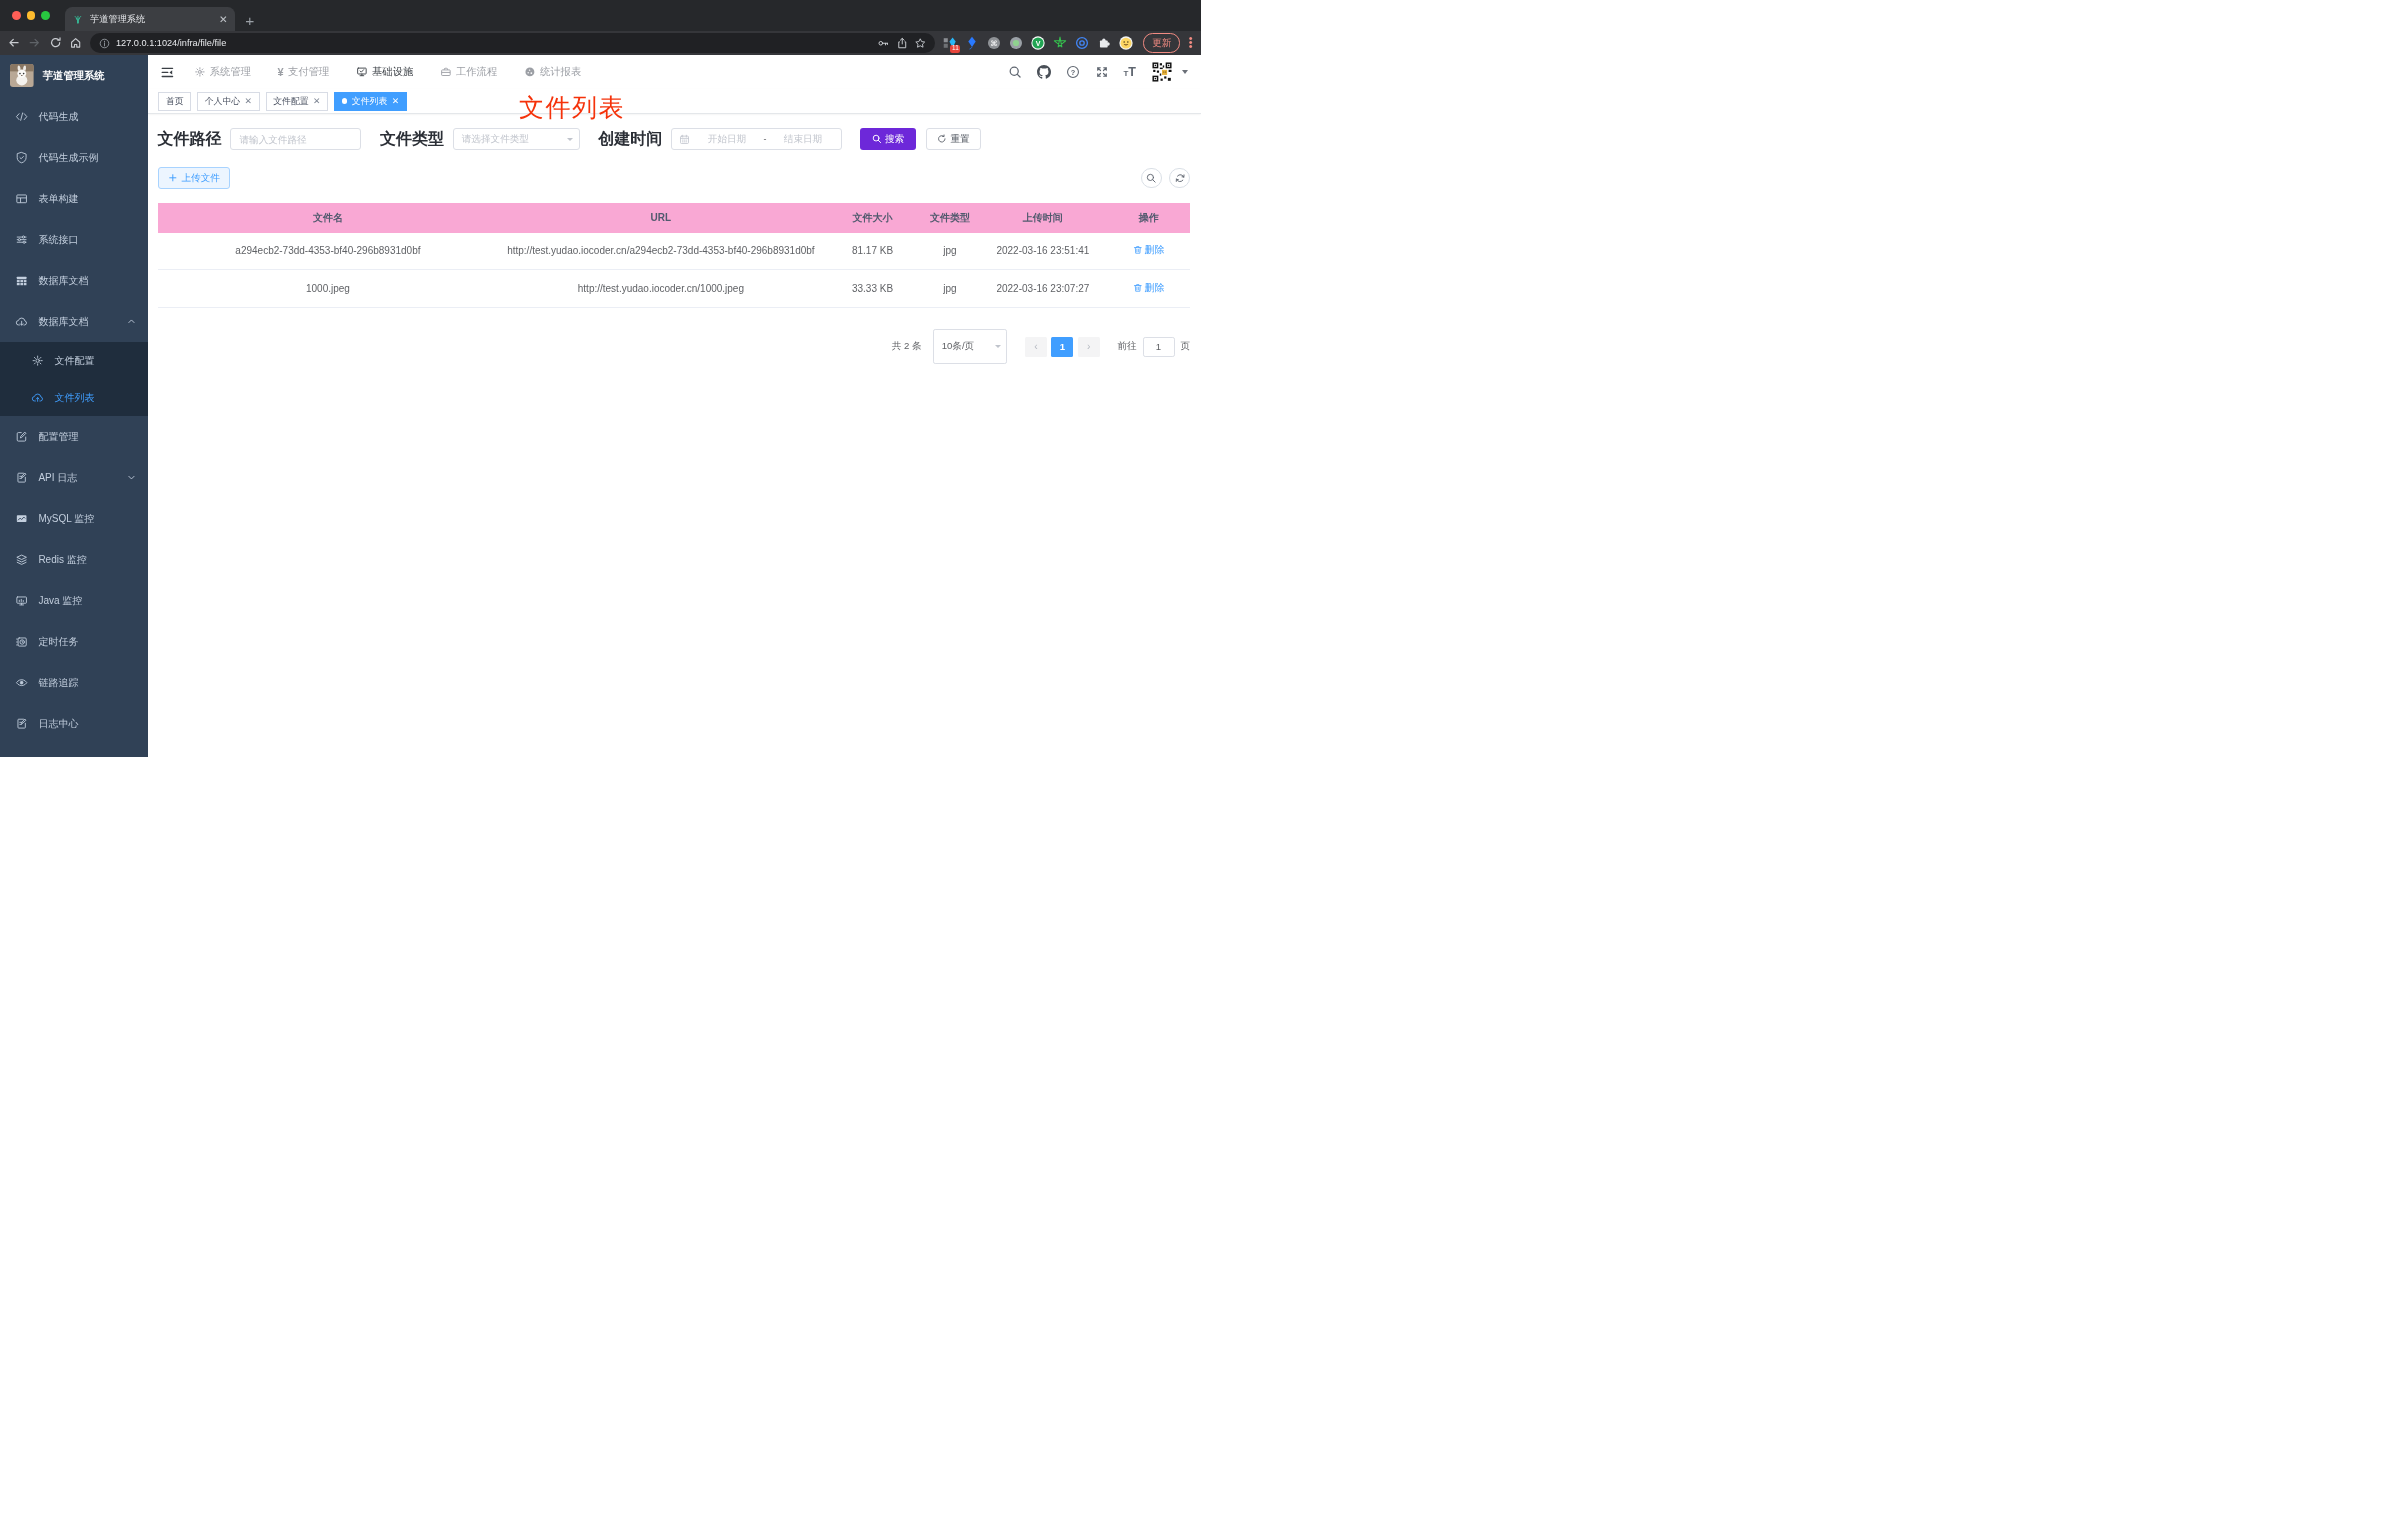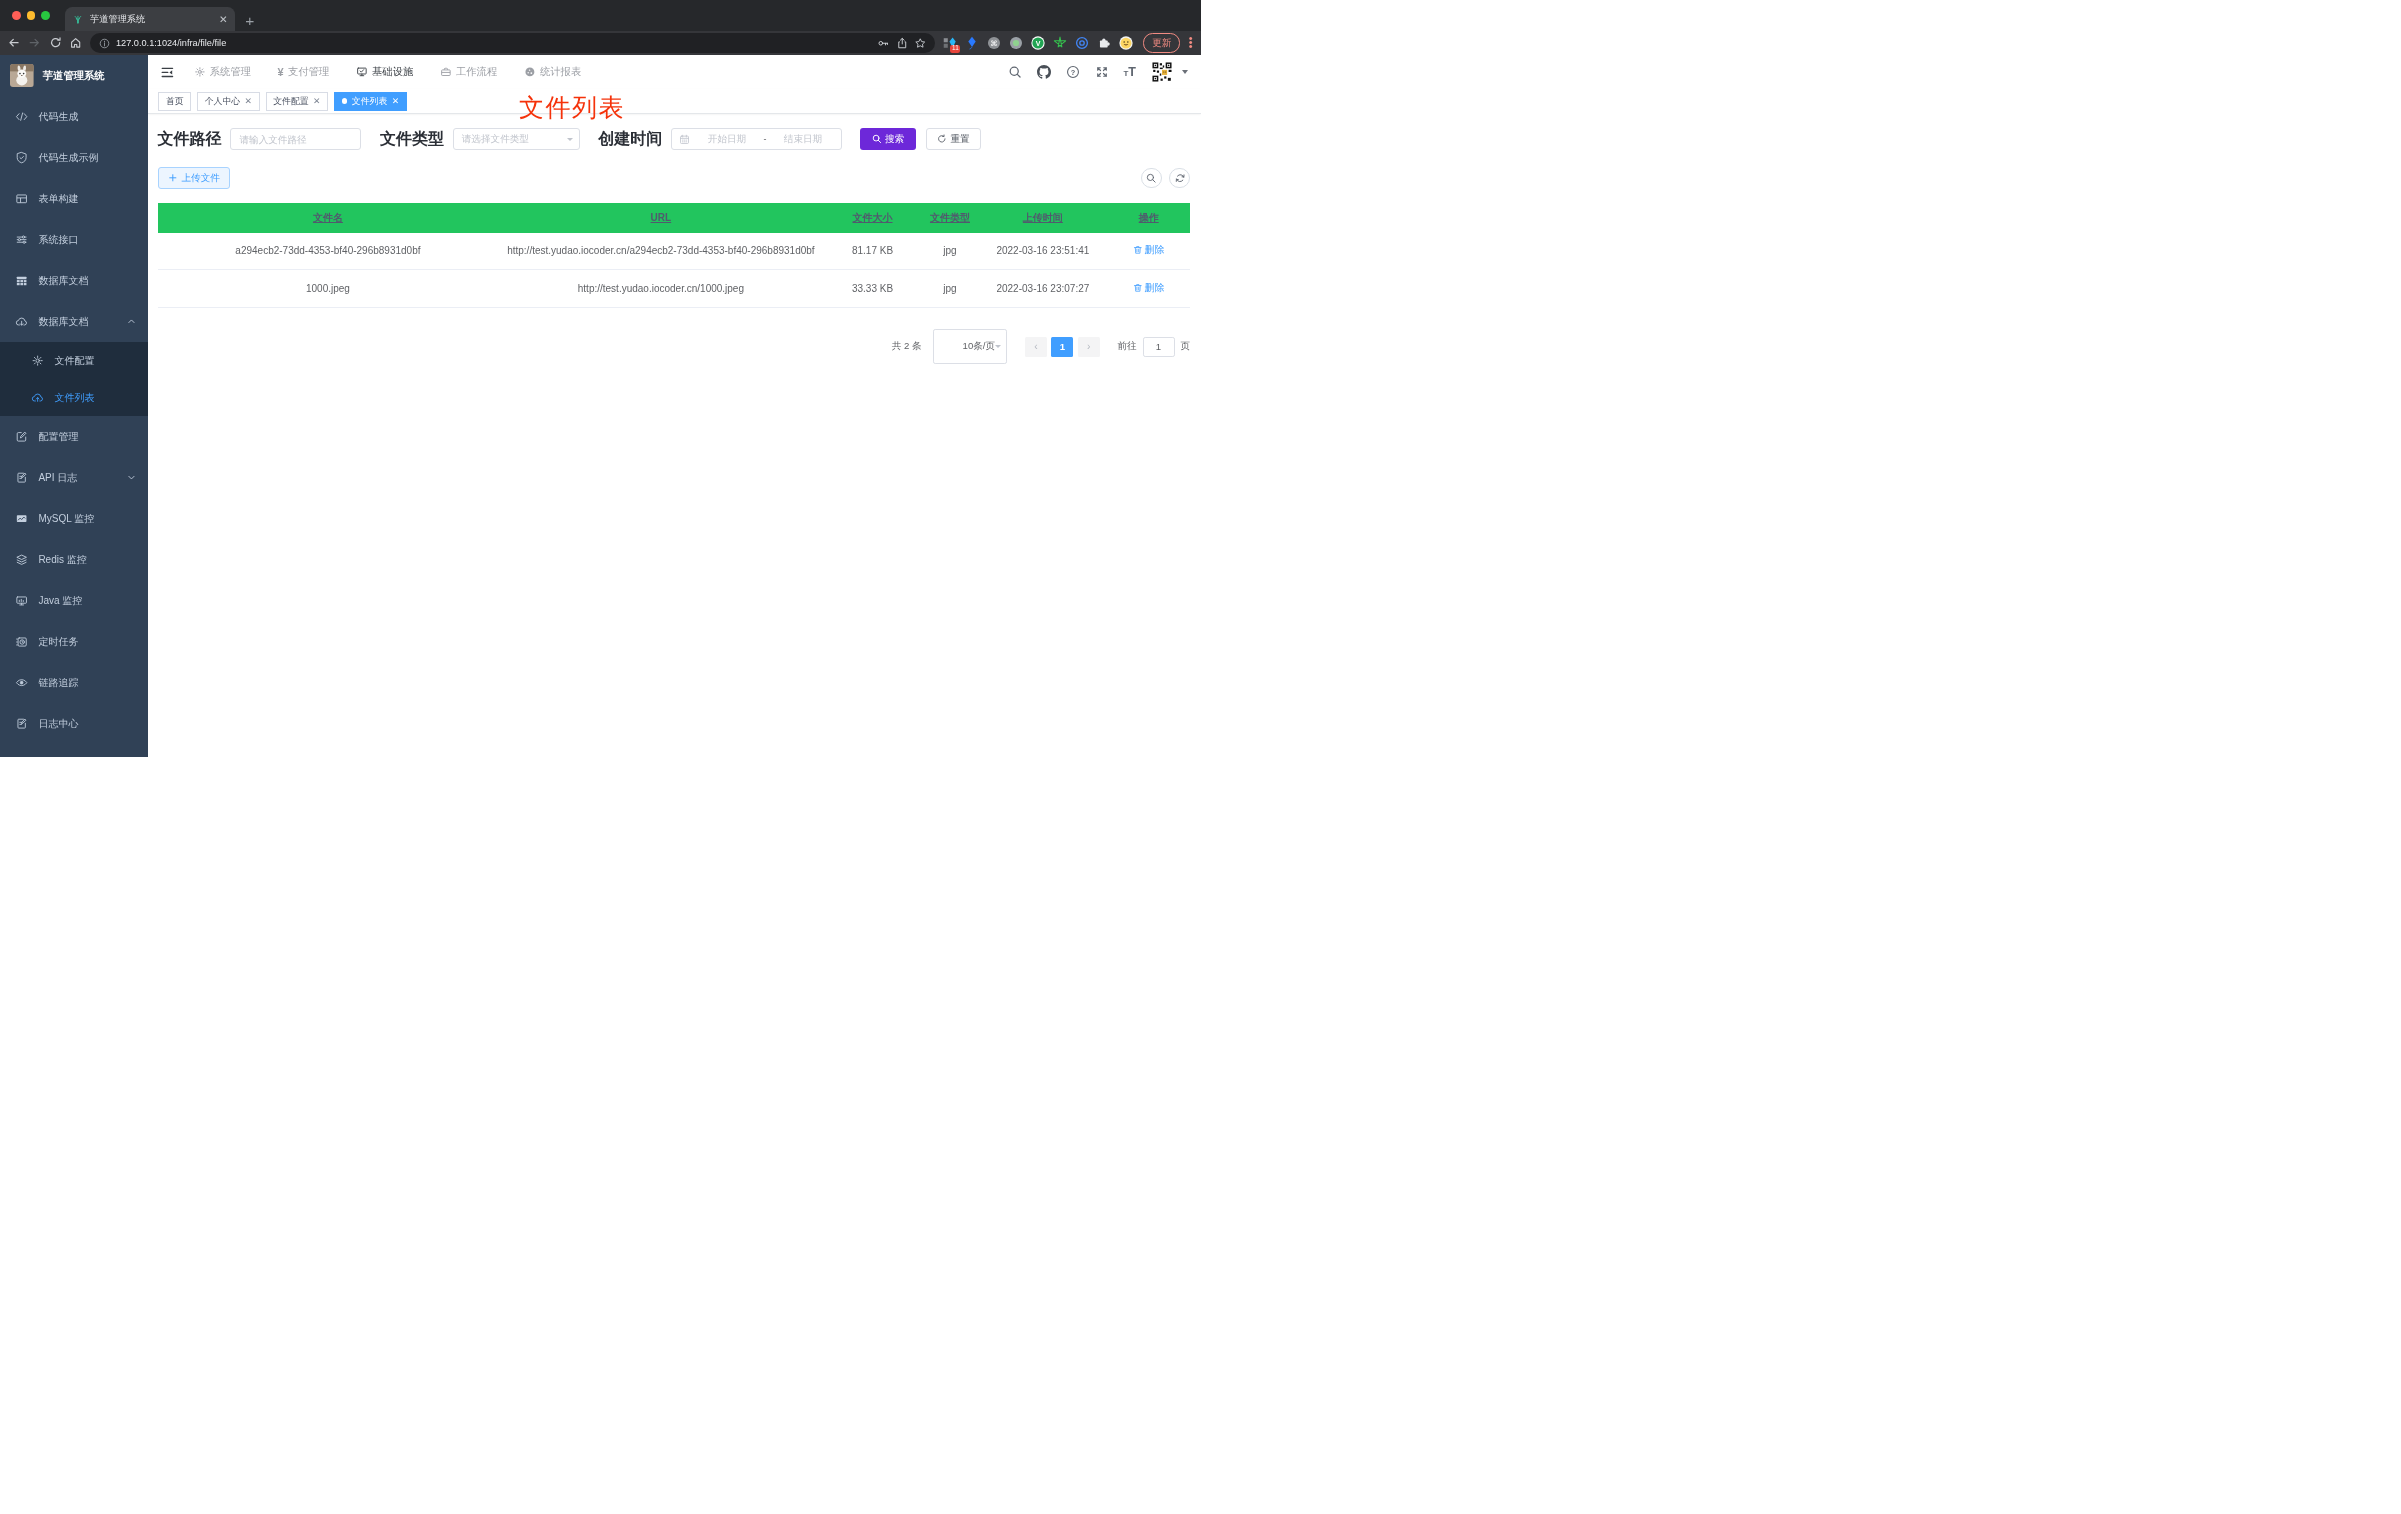--- a/index.html
+++ b/index.html
@@ -97,33 +97,33 @@
 
   .action-row { margin-top:17px; display:flex; align-items:center; }
   .btn-upload { background:#ecf5ff; border:0.7px solid #a8d3ff; color:#409eff; height:22px; padding:0 9.6px; }
   .row-tools { margin-left:auto; display:flex; gap:7.4px; }
   .circle-btn { width:20.7px; height:20.7px; border-radius:50%; border:0.7px solid #dadfe6; display:flex;
                 align-items:center; justify-content:center; color:#5f6670; background:#fff; }
   .circle-btn svg { width:10.3px; height:10.3px; }
 
   
   table { width:100%; border-collapse:collapse; table-layout:fixed; margin-top:14px; }
-  th { background:#22c55e; height:29.5px; font-size:10px; color:#515a6e; font-weight:bold; text-align:center;text-decoration:underline; }
+  th { background:#f9a8d4; height:29.5px; font-size:10px; color:#515a6e; font-weight:bold; text-align:center; }
   td { border-bottom:0.7px solid #ebeef5; padding:9.6px 5.9px; font-size:10px; color:#606266; text-align:center;
        word-break:break-all; line-height:1.6; }
   tr.data-row { background:#fff; }
   .del-link { color:#409eff; display:inline-flex; align-items:center; gap:2.2px; cursor:pointer; }
   .del-link svg { width:9.6px; height:9.6px; }
 
   
   .pager { margin-top:21px; display:flex; align-items:center; justify-content:flex-end; font-size:9.6px;
            color:#606266; gap:0; }
   .pg-total { margin-right:11.8px; }
   .pg-size { width:74px; height:35px; border:0.7px solid #dcdfe6; border-radius:2.2px; display:flex;
-             align-items:center; justify-content:flex-end; padding:0 5.2px 0 7.4px; color:#606266; }
+             align-items:center; justify-content:space-between; padding:0 5.2px 0 7.4px; color:#606266; }
   .pg-btn { width:22px; height:20.7px; background:#f4f4f5; border-radius:1.5px; display:flex; align-items:center;
             justify-content:center; color:#b6bac2; font-size:10.3px; margin-left:4.4px; }
   .pg-btn.first { margin-left:17.7px; }
   .pg-page { width:22px; height:20.7px; background:#409eff; color:#fff; border-radius:1.5px; display:flex;
              align-items:center; justify-content:center; font-weight:bold; margin-left:4.4px; }
   .pg-goto { margin-left:17.7px; display:flex; align-items:center; gap:5.9px; }
   .pg-goto input { width:32px; height:20.7px; border:0.7px solid #dcdfe6; border-radius:2.2px; text-align:center;
                    font-size:9.6px; color:#606266; outline:none; font-family:"Liberation Sans",sans-serif; }
   .caret-sm { width:0; height:0; border-left:3px solid transparent; border-right:3px solid transparent;
               border-top:3.7px solid #c0c4cc; }

